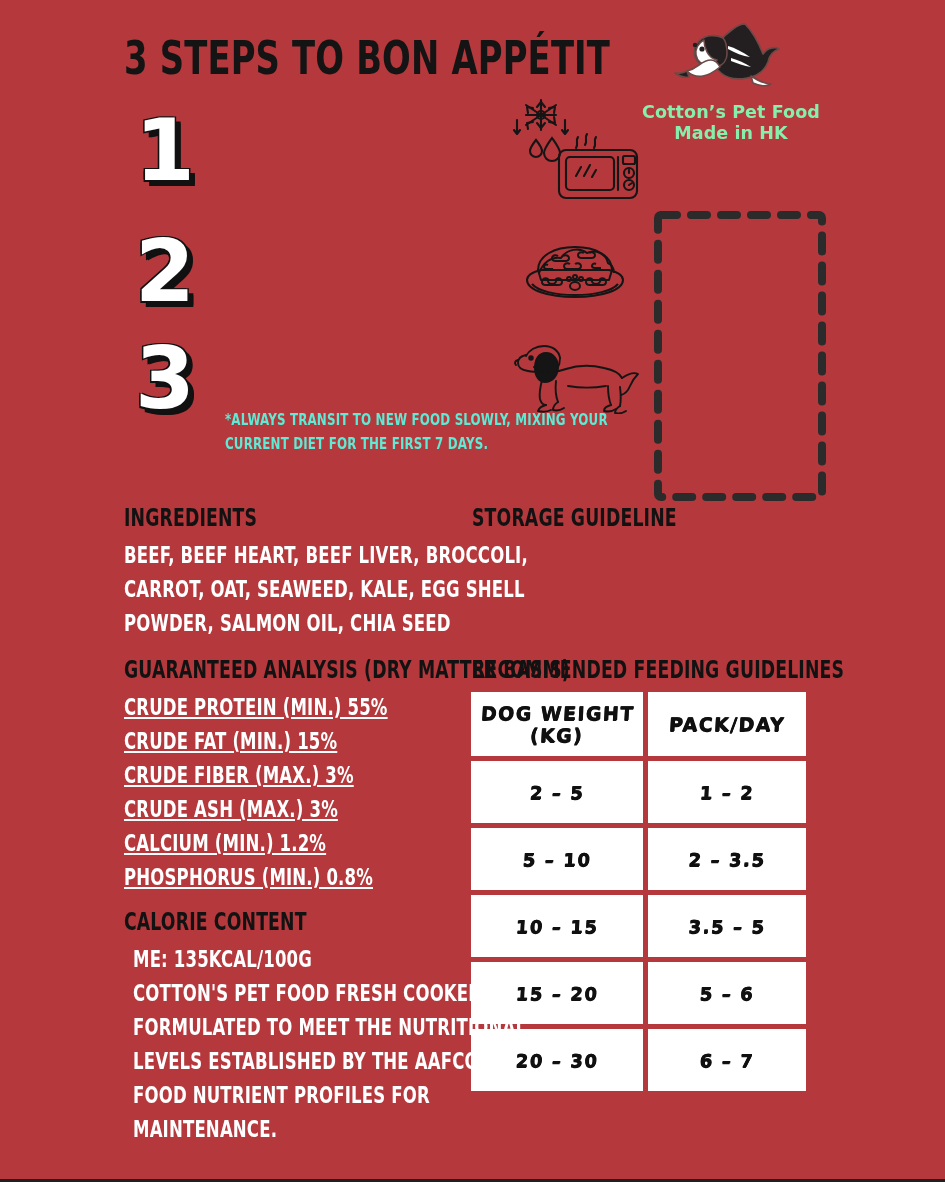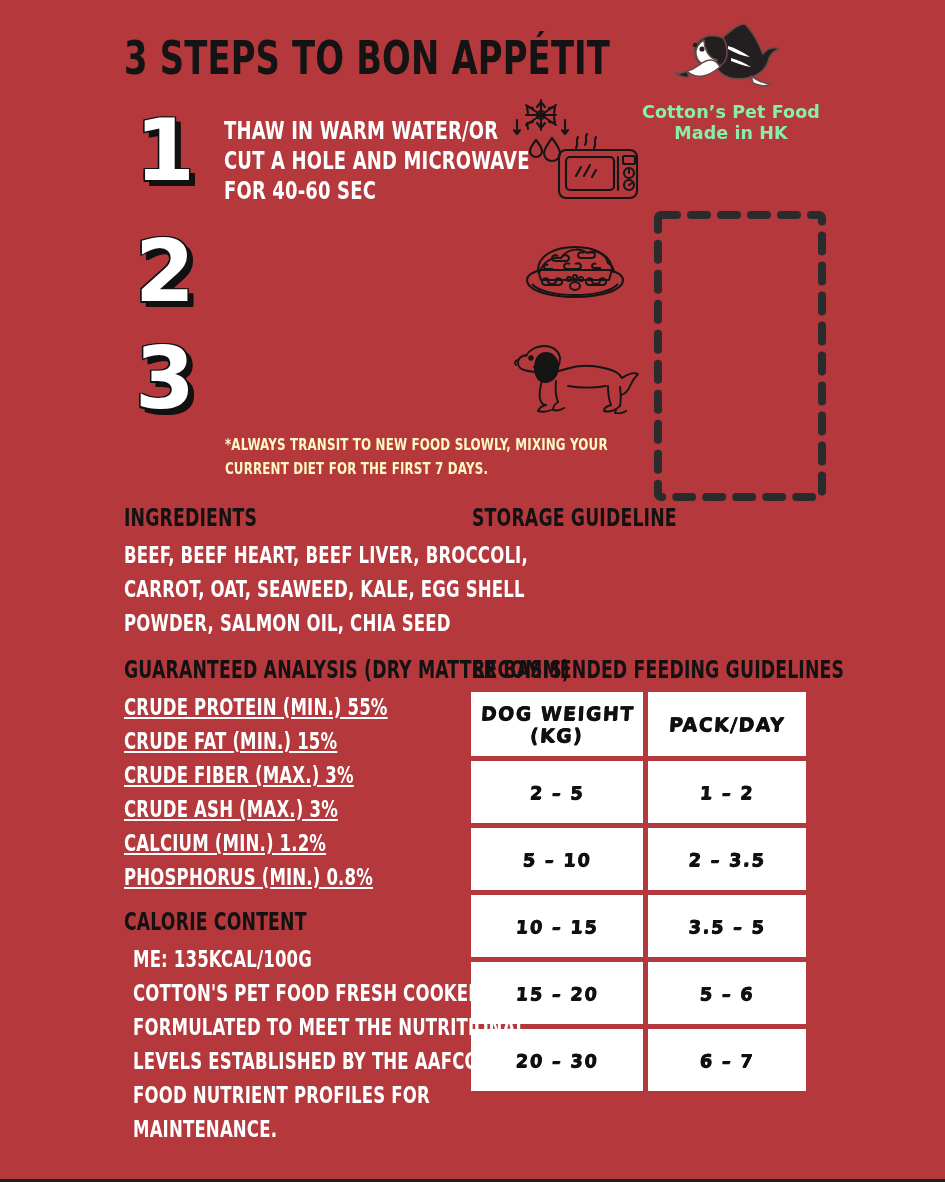--- a/index.html
+++ b/index.html
@@ -104,22 +104,22 @@
   #step-1 { top: 108px; }
   #step-1 .step-text { margin-left: 22px; }
   #step-2 { top: 229px; }
   #step-2 .step-text { margin-left: 34px; padding-top: 14px; }
   #step-3 { top: 336px; }
   #step-3 .step-text { margin-left: 34px; padding-top: 10px; }
 
   .footnote {
     position: absolute;
     left: 225px;
-    top: 433px;
-    color: #fef9c3;
+    top: 408px;
+    color: #5eead4;
     font-size: 16.5px;
     line-height: 24px;
     text-transform: uppercase;
     width: 340px;
   }
   .footnote .cond { display: block; }
 
   
   .illo { position: absolute; }
   #illo-thaw     { left: 505px; top: 96px; }
@@ -210,25 +210,20 @@
       <path fill="#ffffff" d="M60 40 C67 42 74 45 80 49 C73 48 66 45 60 43 Z"></path>
       <circle cx="31" cy="31" r="2.6" fill="#231f20"></circle>
       <circle cx="24" cy="27" r="2.2" fill="#231f20"></circle>
     </svg>
     <div class="logo-text">Cotton’s Pet Food</div>
     <div class="logo-text">Made in HK</div>
   </div>
 
   <div class="step" id="step-1">
     <div class="step-num">1</div>
-    <div class="step-text">
-      <span class="cond">THAW IN WARM WATER/OR</span>
-      <span class="cond">CUT A HOLE AND MICROWAVE</span>
-      <span class="cond">FOR 40-60 SEC</span>
-    </div>
   </div>
 
   <div class="step" id="step-2">
     <div class="step-num">2</div>
   </div>
 
   <div class="step" id="step-3">
     <div class="step-num">3</div>
   </div>
 

